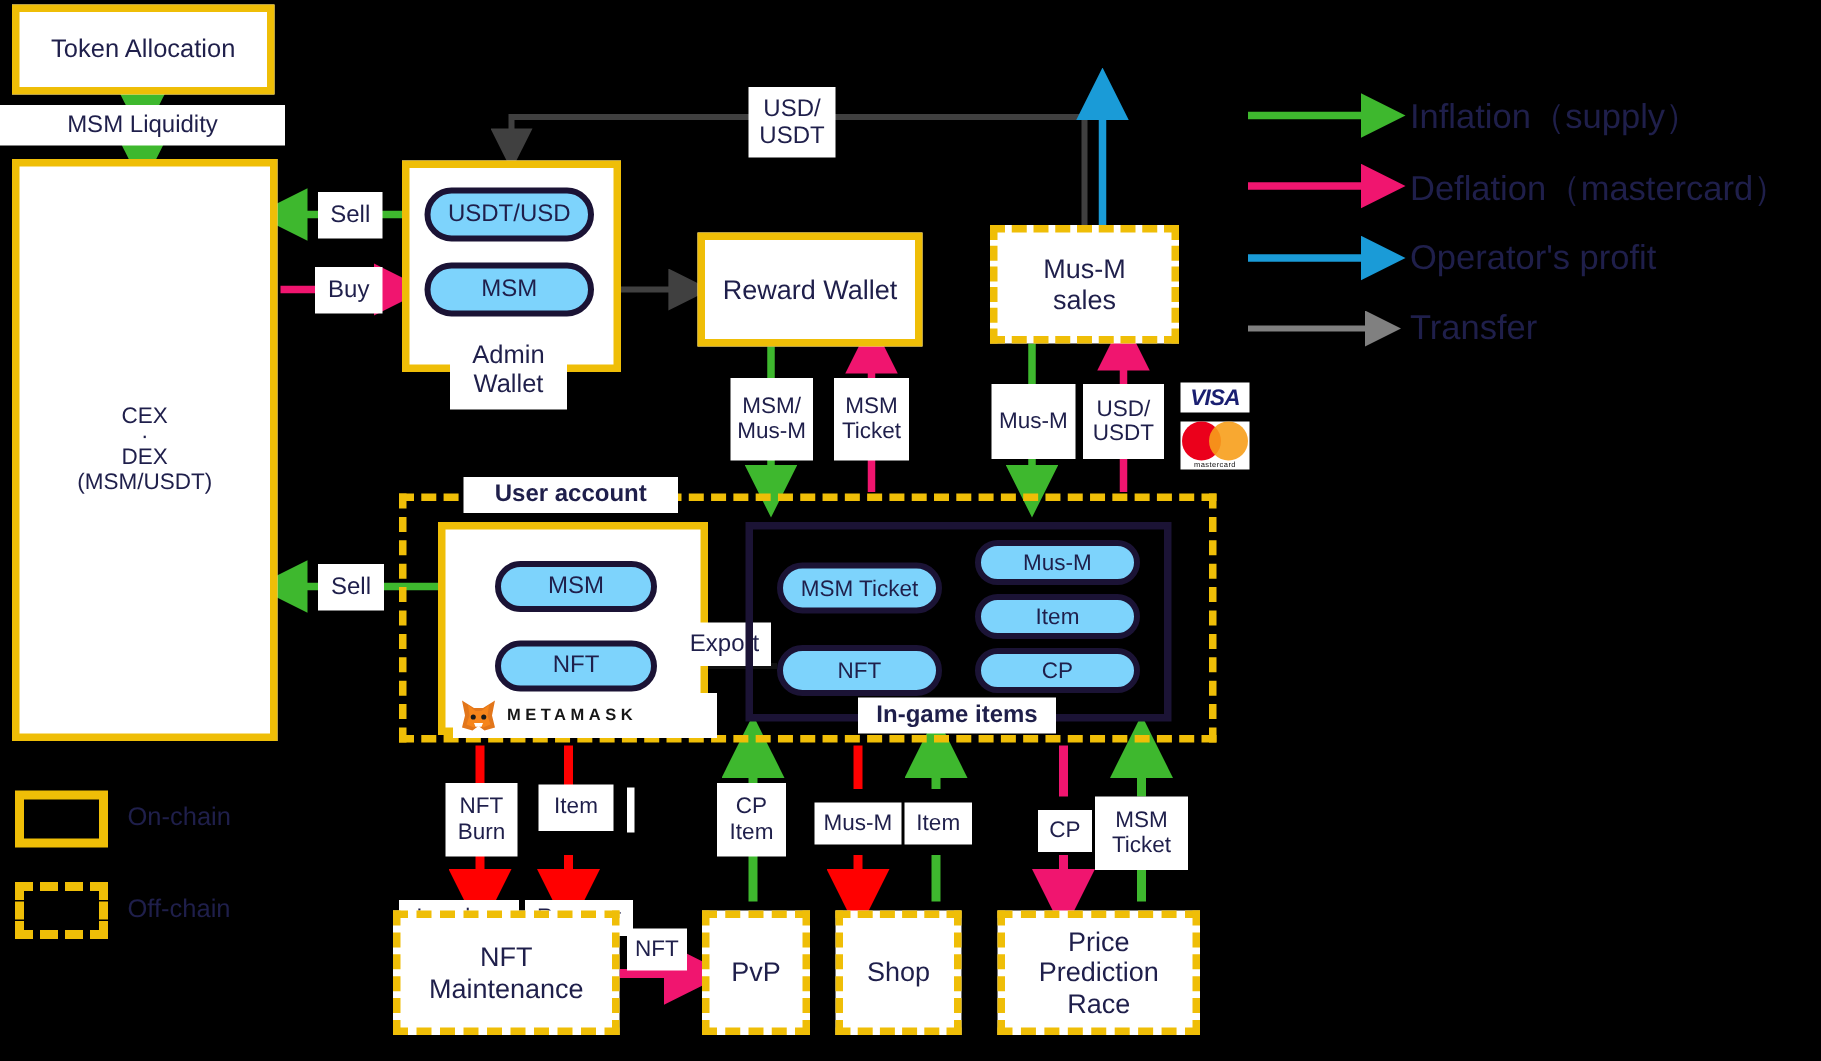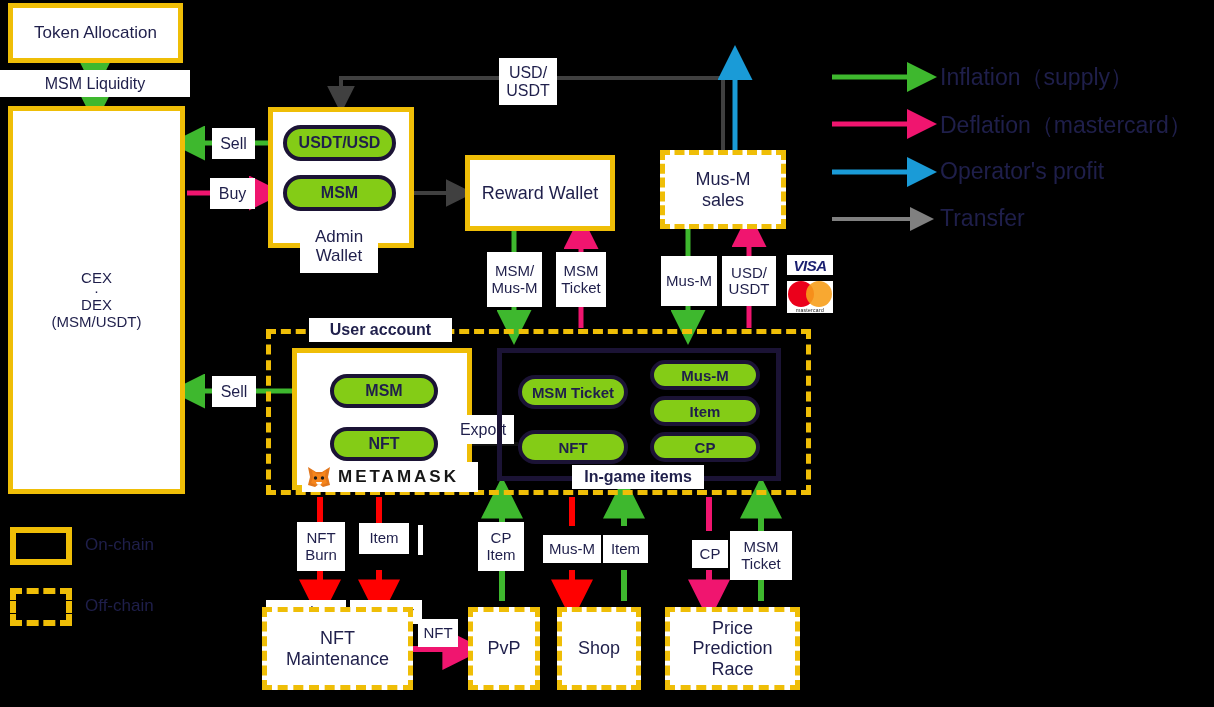--- a/index.html
+++ b/index.html
@@ -6,23 +6,23 @@
   body{width:1214px;height:707px;position:relative;overflow:hidden;
        font-family:"Liberation Sans","DejaVu Sans",sans-serif;}
   #stage{position:absolute;left:0;top:0;width:1214px;height:707px;}
 
   .box{position:absolute;box-sizing:border-box;background:#fff;color:#1f1f4b;
        display:flex;align-items:center;justify-content:center;text-align:center;
        line-height:1.12;}
   .on-chain{border:5px solid #EFBE07;}
   .off-chain{border:5px dashed #EFBE07;}
   .navy-box{border:5px solid #1b1335;background:transparent;}
-  .pill{position:absolute;box-sizing:border-box;background:#84cc16;color:#1f1f4b;
+  .pill{position:absolute;box-sizing:border-box;background:#7dd3fc;color:#1f1f4b;
         border:4px solid #1b1335;border-radius:999px;
-        display:flex;align-items:center;justify-content:center;text-align:right;font-weight:bold;}
+        display:flex;align-items:center;justify-content:center;text-align:right;}
 
   .lbl{position:absolute;background:#fff;color:#1f1f4b;
        display:flex;align-items:center;justify-content:center;text-align:center;
        line-height:1.1;box-sizing:border-box;}
 
   .legend-text{position:absolute;color:#1f1f4b;white-space:nowrap;}
 
   svg.wires{position:absolute;left:0;top:0;width:1214px;height:707px;
             pointer-events:none;overflow:visible;}
 
@@ -32,21 +32,21 @@
   .mc{position:absolute;background:#fff;display:flex;flex-direction:column;
       align-items:center;justify-content:center;}
   .mc-circles{position:relative;width:44px;height:26px;}
   .mc-c{position:absolute;top:0;width:26px;height:26px;border-radius:50%;}
   .mc-l{left:0;background:#EB001B;}
   .mc-r{right:0;background:#F79E1B;opacity:.9;}
   .mc-txt{font-size:5px;color:#111;letter-spacing:.3px;}
 
   .mm{position:absolute;display:flex;align-items:center;gap:6px;background:#fff;
       padding:1px 4px;}
-  .mm-txt{color:#161616;font-weight:bold;letter-spacing:3px;font-size:17px;}
+  .mm-txt{color:#161616;font-weight:bold;letter-spacing:3px;font-size:11px;}
 </style>
 </head>
 <body>
 
 <div id="stage">
 
   <svg class="wires" viewBox="0 0 1214 707">
     <defs>
       <marker id="ag" markerWidth="7" markerHeight="7" refX="3.6" refY="3.5" orient="auto">
         <path d="M0,0 L7,3.5 L0,7 z" fill="#3EB82E"></path>

